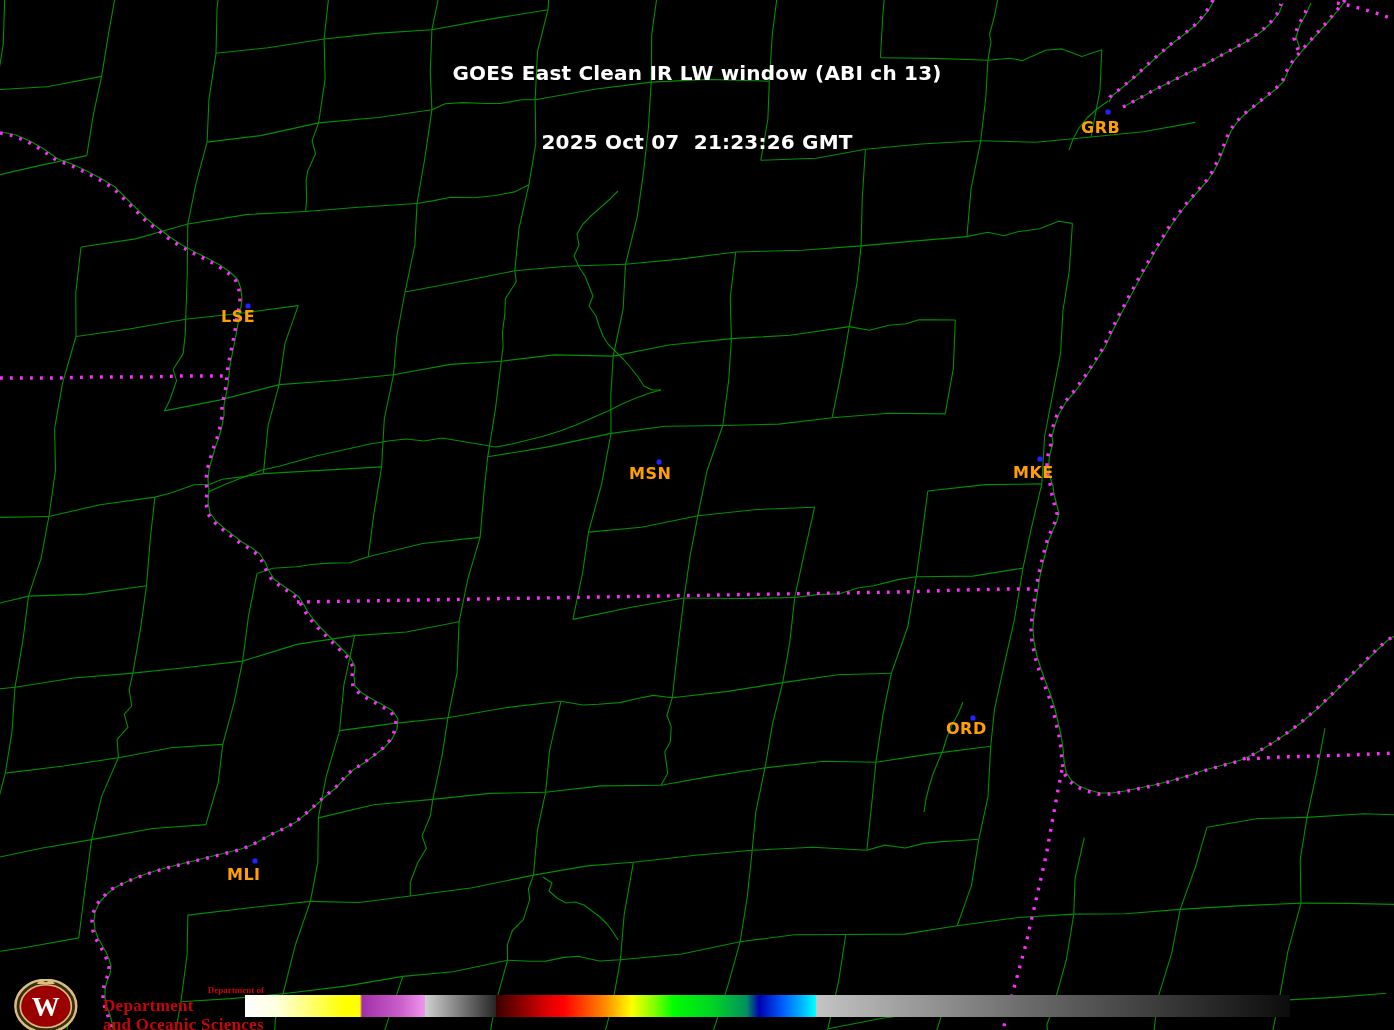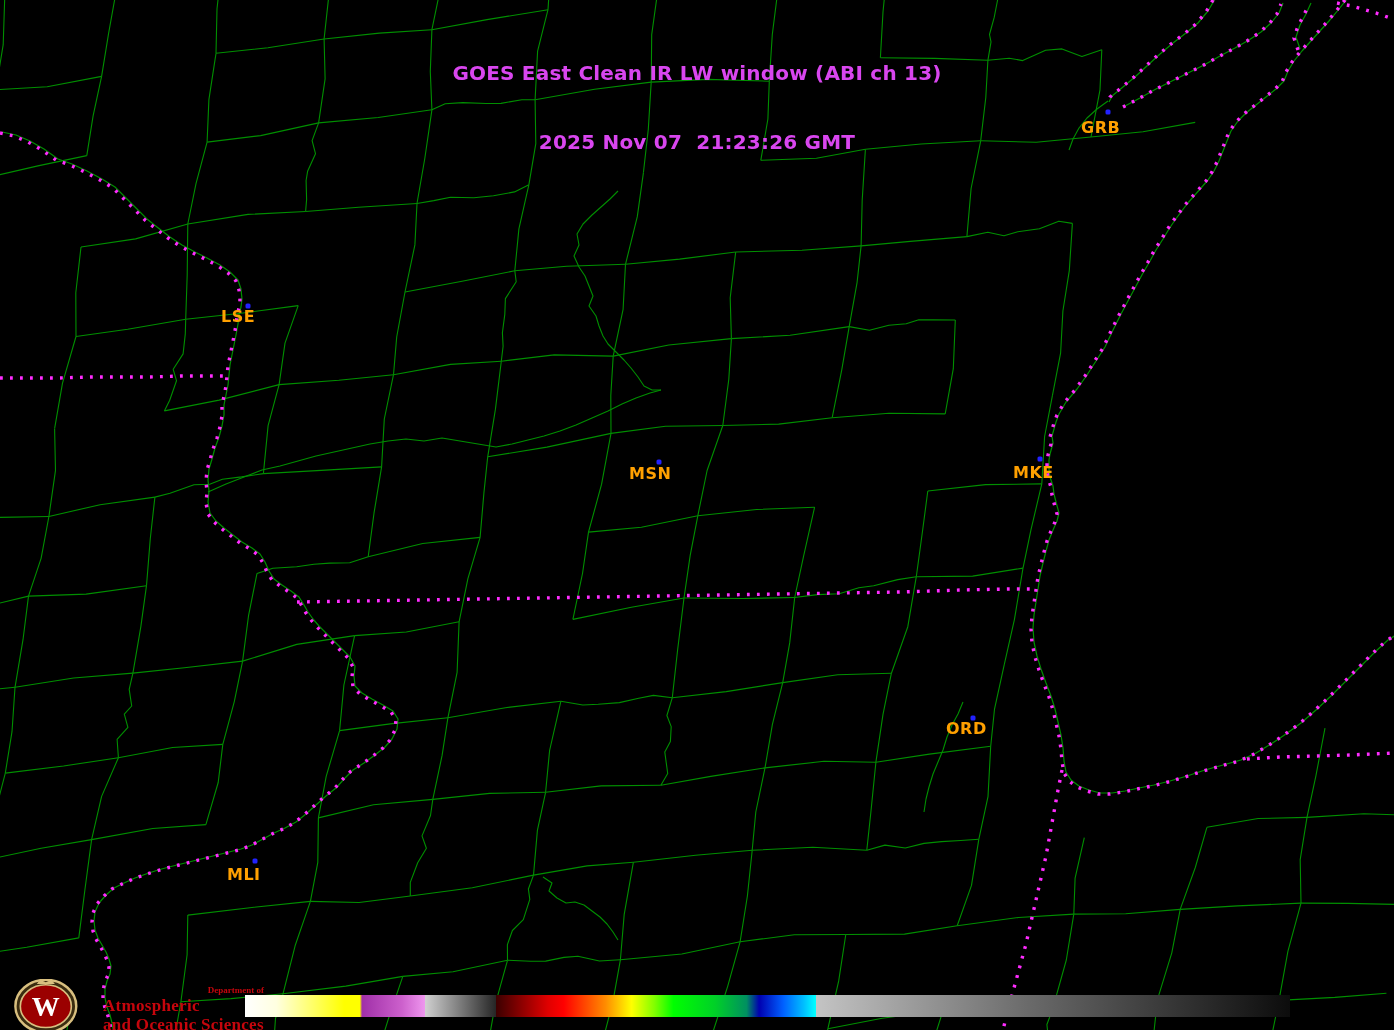--- a/index.html
+++ b/index.html
@@ -310,33 +310,33 @@
           <rect x="970.5" y="715.5" width="5" height="5" rx="1.5" fill="#2222ff"></rect>
           <text x="946" y="734" fill="#ffa000" font-size="16" font-weight="bold" letter-spacing="0.5">ORD</text>
         </g>
         <g>
           <rect x="252.5" y="858.5" width="5" height="5" rx="1.5" fill="#2222ff"></rect>
           <text x="227" y="880" fill="#ffa000" font-size="16" font-weight="bold" letter-spacing="0.5">MLI</text>
         </g>
       </g>
     </svg>
 
-  <div class="title-block" style="color: #d946ef;">
+  <div class="title-block" style="color: #ffffff;">
     <div>GOES East Clean IR LW window (ABI ch 13)</div>
-    <div>2025 Nov 07  21:23:26 GMT</div>
+    <div>2025 Oct 07  21:23:26 GMT</div>
   </div>
 
   <div class="colorbar" id="colorbar" style="left: 245px; top: 995px; width: 1045px; height: 22px; background-image: linear-gradient(to right, rgb(255, 255, 255) 0%, rgb(255, 255, 224) 3%, rgb(255, 255, 0) 9.5%, rgb(255, 255, 0) 11%, rgb(160, 48, 168) 11.2%, rgb(204, 96, 204) 15%, rgb(238, 150, 238) 17.2%, rgb(208, 208, 208) 17.25%, rgb(38, 38, 38) 24%, rgb(60, 0, 0) 24.05%, rgb(224, 0, 0) 29%, rgb(255, 0, 0) 30.5%, rgb(255, 140, 0) 34.5%, rgb(255, 255, 0) 37%, rgb(128, 255, 0) 39.2%, rgb(0, 255, 0) 41%, rgb(0, 208, 40) 45%, rgb(0, 144, 96) 48%, rgb(0, 0, 176) 49.2%, rgb(0, 96, 255) 51.5%, rgb(0, 192, 255) 53.5%, rgb(0, 255, 255) 54.6%, rgb(196, 196, 196) 54.65%, rgb(106, 106, 106) 75%, rgb(12, 12, 12) 100%);"></div>
 
   <div class="logo">
     <svg class="crest" viewBox="0 0 80 62">
       <ellipse cx="41" cy="33" rx="37" ry="32" fill="#3a2c10" stroke="#d8bf7f" stroke-width="3"></ellipse>
       <ellipse cx="41" cy="33" rx="31" ry="26" fill="#9b0000" stroke="#d8bf7f" stroke-width="2"></ellipse>
       <path d="M 30 6 L 34 1 L 41 4 L 48 1 L 52 6 Z" fill="#d8bf7f"></path>
       <text x="41" y="45" text-anchor="middle" font-family="Liberation Serif, serif" font-size="34" font-weight="bold" fill="#ffffff">W</text>
     </svg>
     <div class="logo-text" id="logo-text" style="color: rgb(197, 5, 12);">
       <div class="logo-dept">Department of</div>
-      <div class="logo-line">Atmospheric</div>
+      <div class="logo-line">Department</div>
       <div class="logo-line">and Oceanic Sciences</div>
     </div>
   </div>
 </div>
 
 </body></html>

